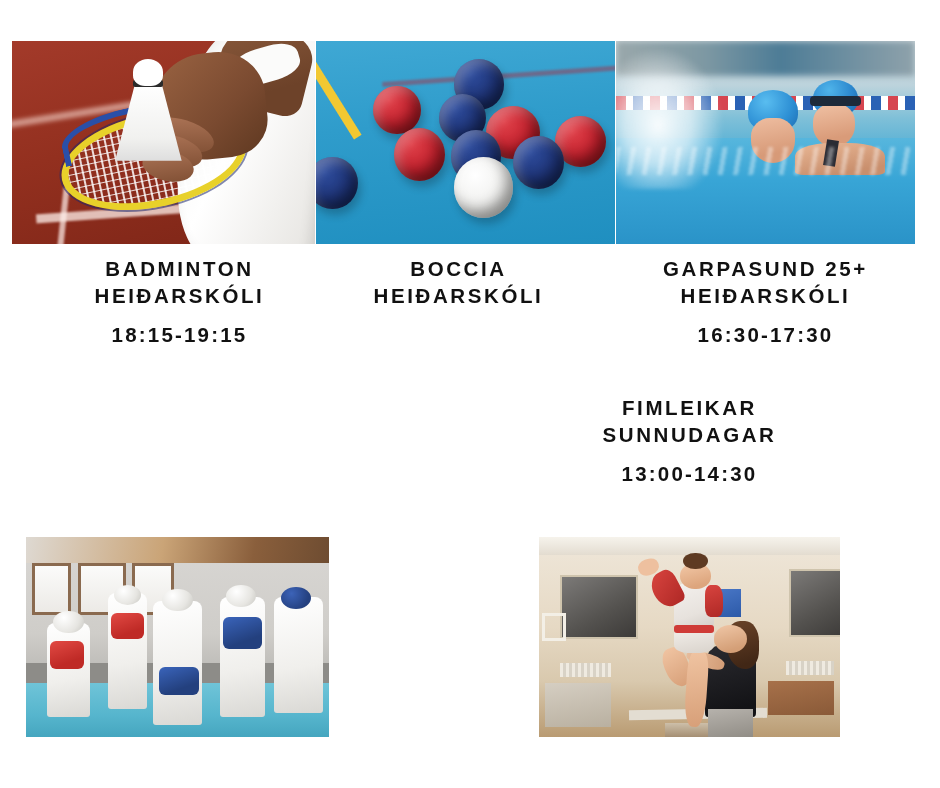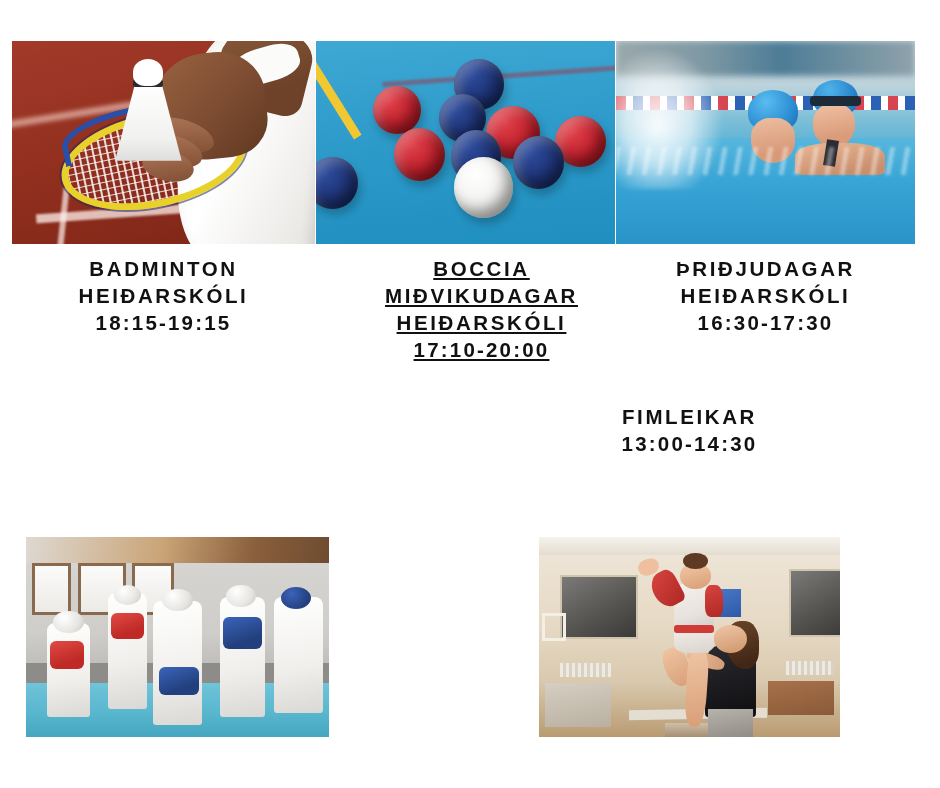--- a/index.html
+++ b/index.html
@@ -29,21 +29,21 @@
     text-align: center;
     color: #111111;
     font-weight: bold;
     font-size: 20.5px;
     line-height: 27px;
     letter-spacing: 2.6px;
     text-transform: uppercase;
     white-space: nowrap;
   }
   .caption .line { display: block; }
-  .caption .time { letter-spacing: 2.2px; }
+  .caption .time { letter-spacing: 2.2px; margin-top: 12px; }
 
   
   #photo-badminton { left: 12px; top: 41px; width: 303px; height: 203px; }
   .bd-court {
     inset: 0;
     background:
       linear-gradient(165deg, #a33a2a 0%, #93301f 45%, #7d2517 100%);
     width: 100%; height: 100%;
   }
   .bd-line1 {
@@ -396,25 +396,25 @@
     transform: rotate(-22deg);
   }
   .gy-girl-leg2 {
     left: 49%; top: 57%; width: 7%; height: 38%;
     background: linear-gradient(170deg, #f0c4a2 0%, #d79f78 100%);
     border-radius: 30% 30% 40% 40%;
     transform: rotate(4deg);
   }
 
   
-  #caption-badminton { left: 12px;  top: 255px; width: 303px; text-align: center; }
-  #caption-boccia    { left: 332px; top: 255px; width: 299px; text-decoration: underline; }
+  #caption-badminton { left: 28px;  top: 255px; width: 303px; text-align: center; }
+  #caption-boccia    { left: 309px; top: 255px; width: 299px; }
   #caption-swimming  { left: 616px; top: 255px; width: 299px; }
   #caption-taekwondo { left: 0px;   top: 430px; width: 356px; }
-  #caption-gymnastics{ left: 438px; top: 403px; width: 503px; }
+  #caption-gymnastics{ left: 438px; top: 394px; width: 503px; }
 </style>
 </head>
 <body>
 
 <div class="canvas">
 
   <div class="photo" id="photo-badminton">
     <div class="layer bd-court"></div>
     <div class="layer bd-line1"></div>
     <div class="layer bd-line2"></div>
@@ -466,34 +466,33 @@
   </div>
 
   <div class="caption" id="caption-badminton">
     <span class="line">BADMINTON</span>
     <span class="line">HEIÐARSKÓLI</span>
     <span class="line time">18:15-19:15</span>
   </div>
 
   <div class="caption" id="caption-boccia">
     <span class="line">BOCCIA</span>
-    <span class="line">MIÐVIKUDAGAR</span>
     <span class="line">HEIÐARSKÓLI</span>
-    <span class="line time">17:10-20:00</span>
   </div>
 
   <div class="caption" id="caption-swimming">
-    <span class="line">ÞRIÐJUDAGAR</span>
+    <span class="line">GARPASUND 25+</span>
     <span class="line">HEIÐARSKÓLI</span>
     <span class="line time">16:30-17:30</span>
   </div>
 
 
   <div class="caption" id="caption-gymnastics">
     <span class="line">FIMLEIKAR</span>
+    <span class="line">SUNNUDAGAR</span>
     <span class="line time">13:00-14:30</span>
   </div>
 
   <div class="photo" id="photo-taekwondo">
     <div class="layer tk-room"></div>
     <div class="layer tk-ceiling"></div>
     <div class="layer tk-win tk-w1"></div>
     <div class="layer tk-win tk-w2"></div>
     <div class="layer tk-win tk-w3"></div>
     <div class="layer tk-floor"></div>

